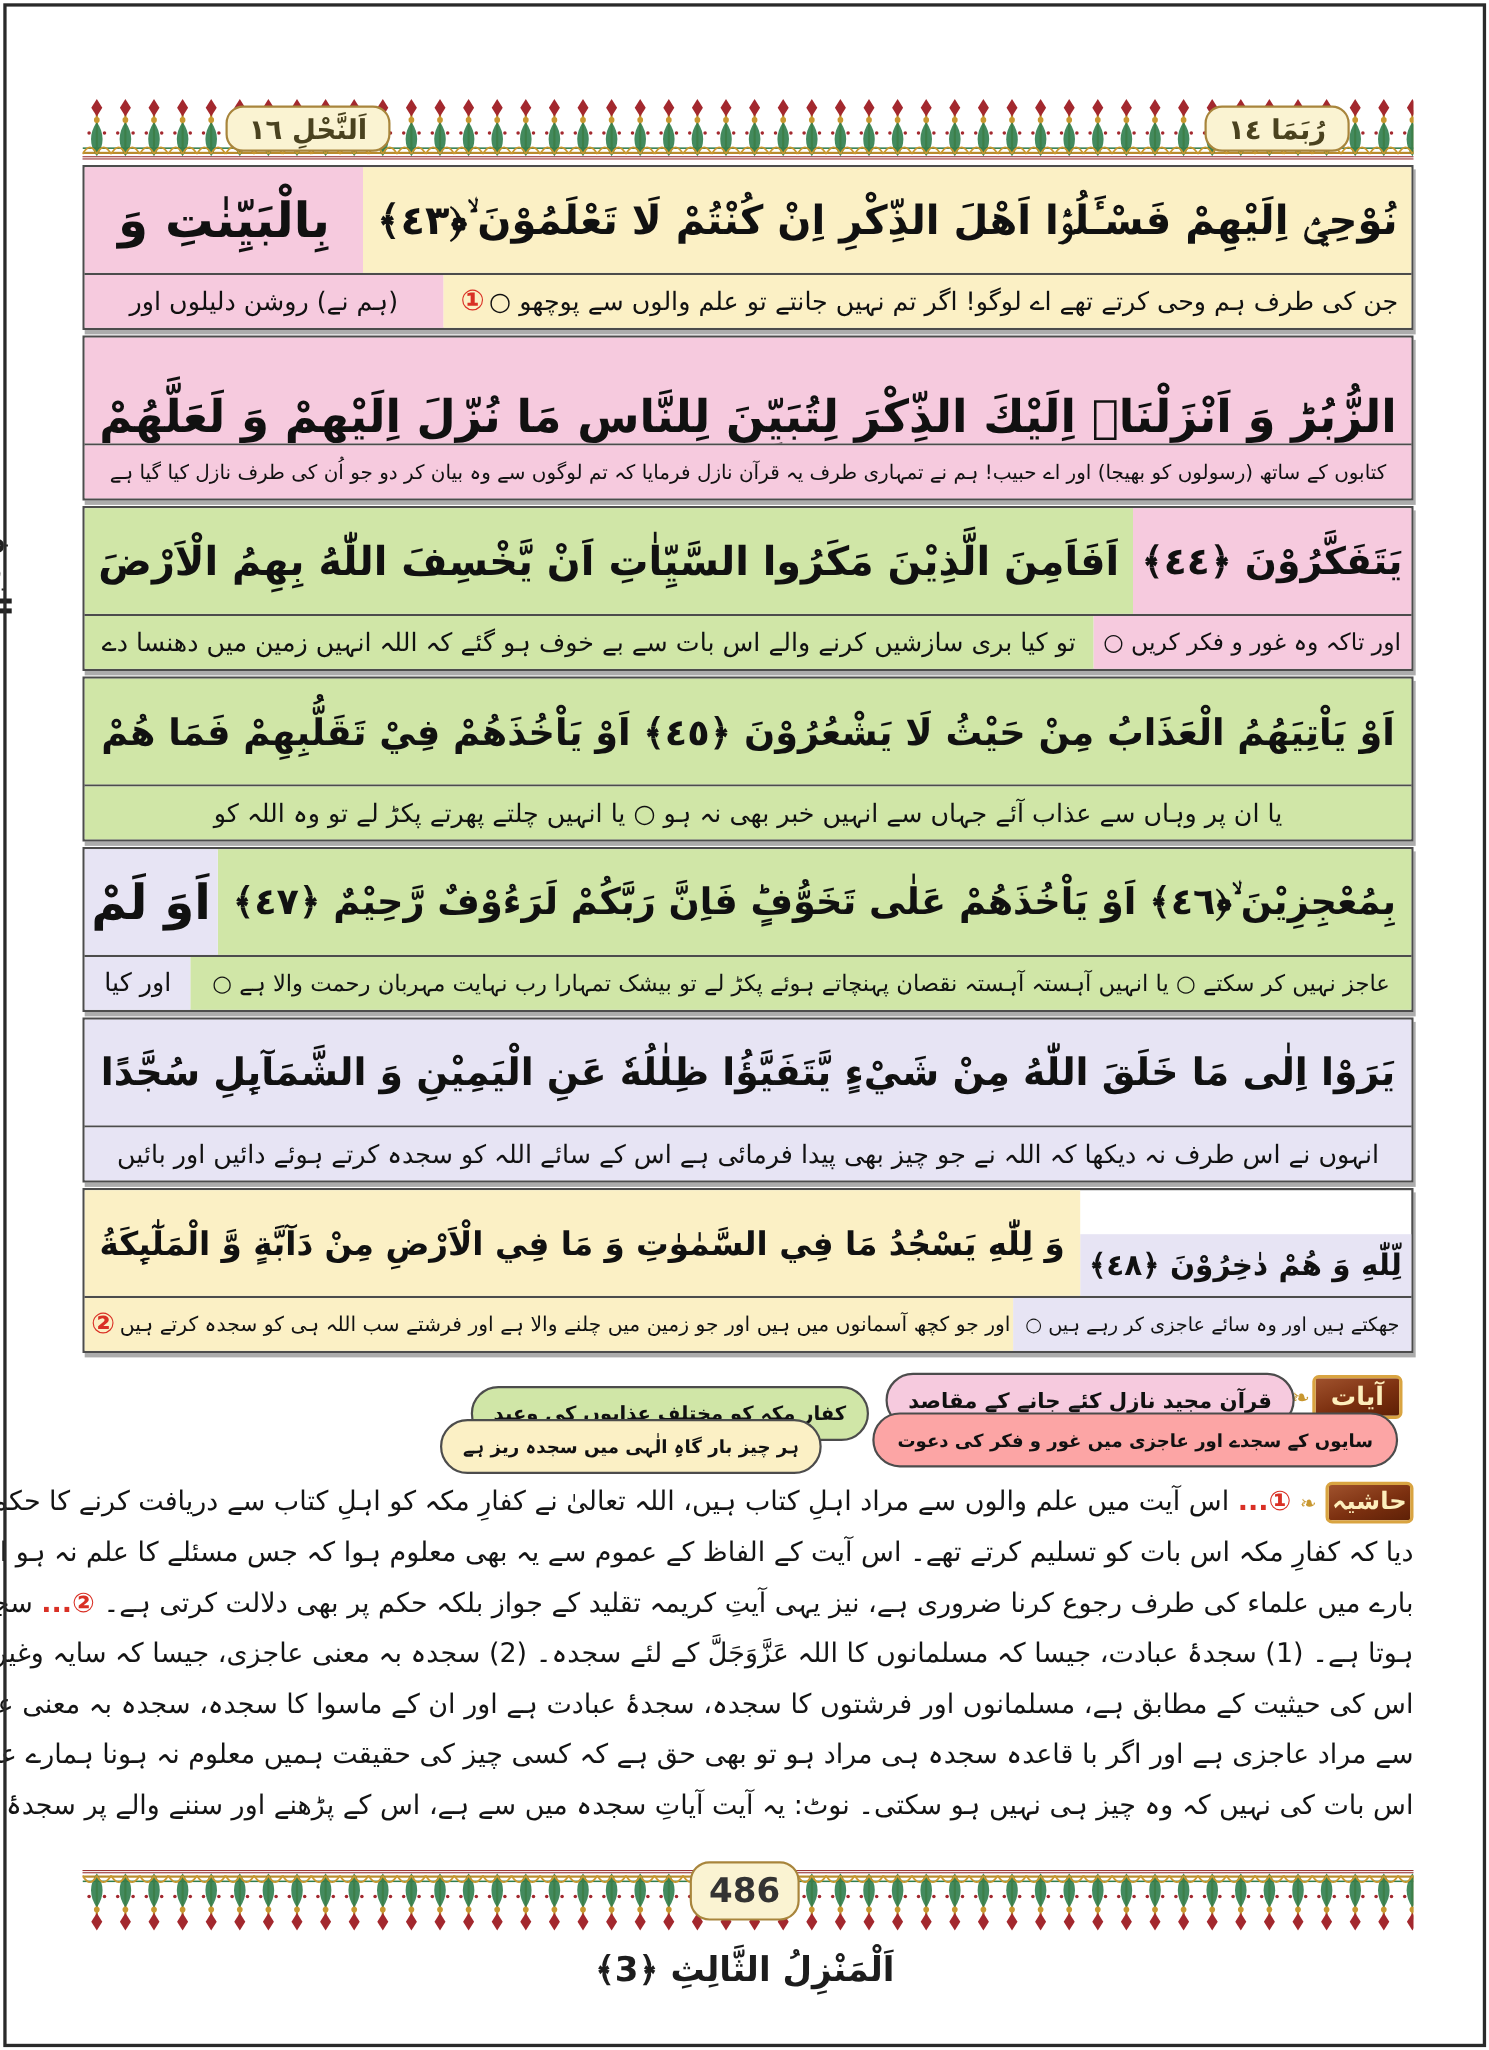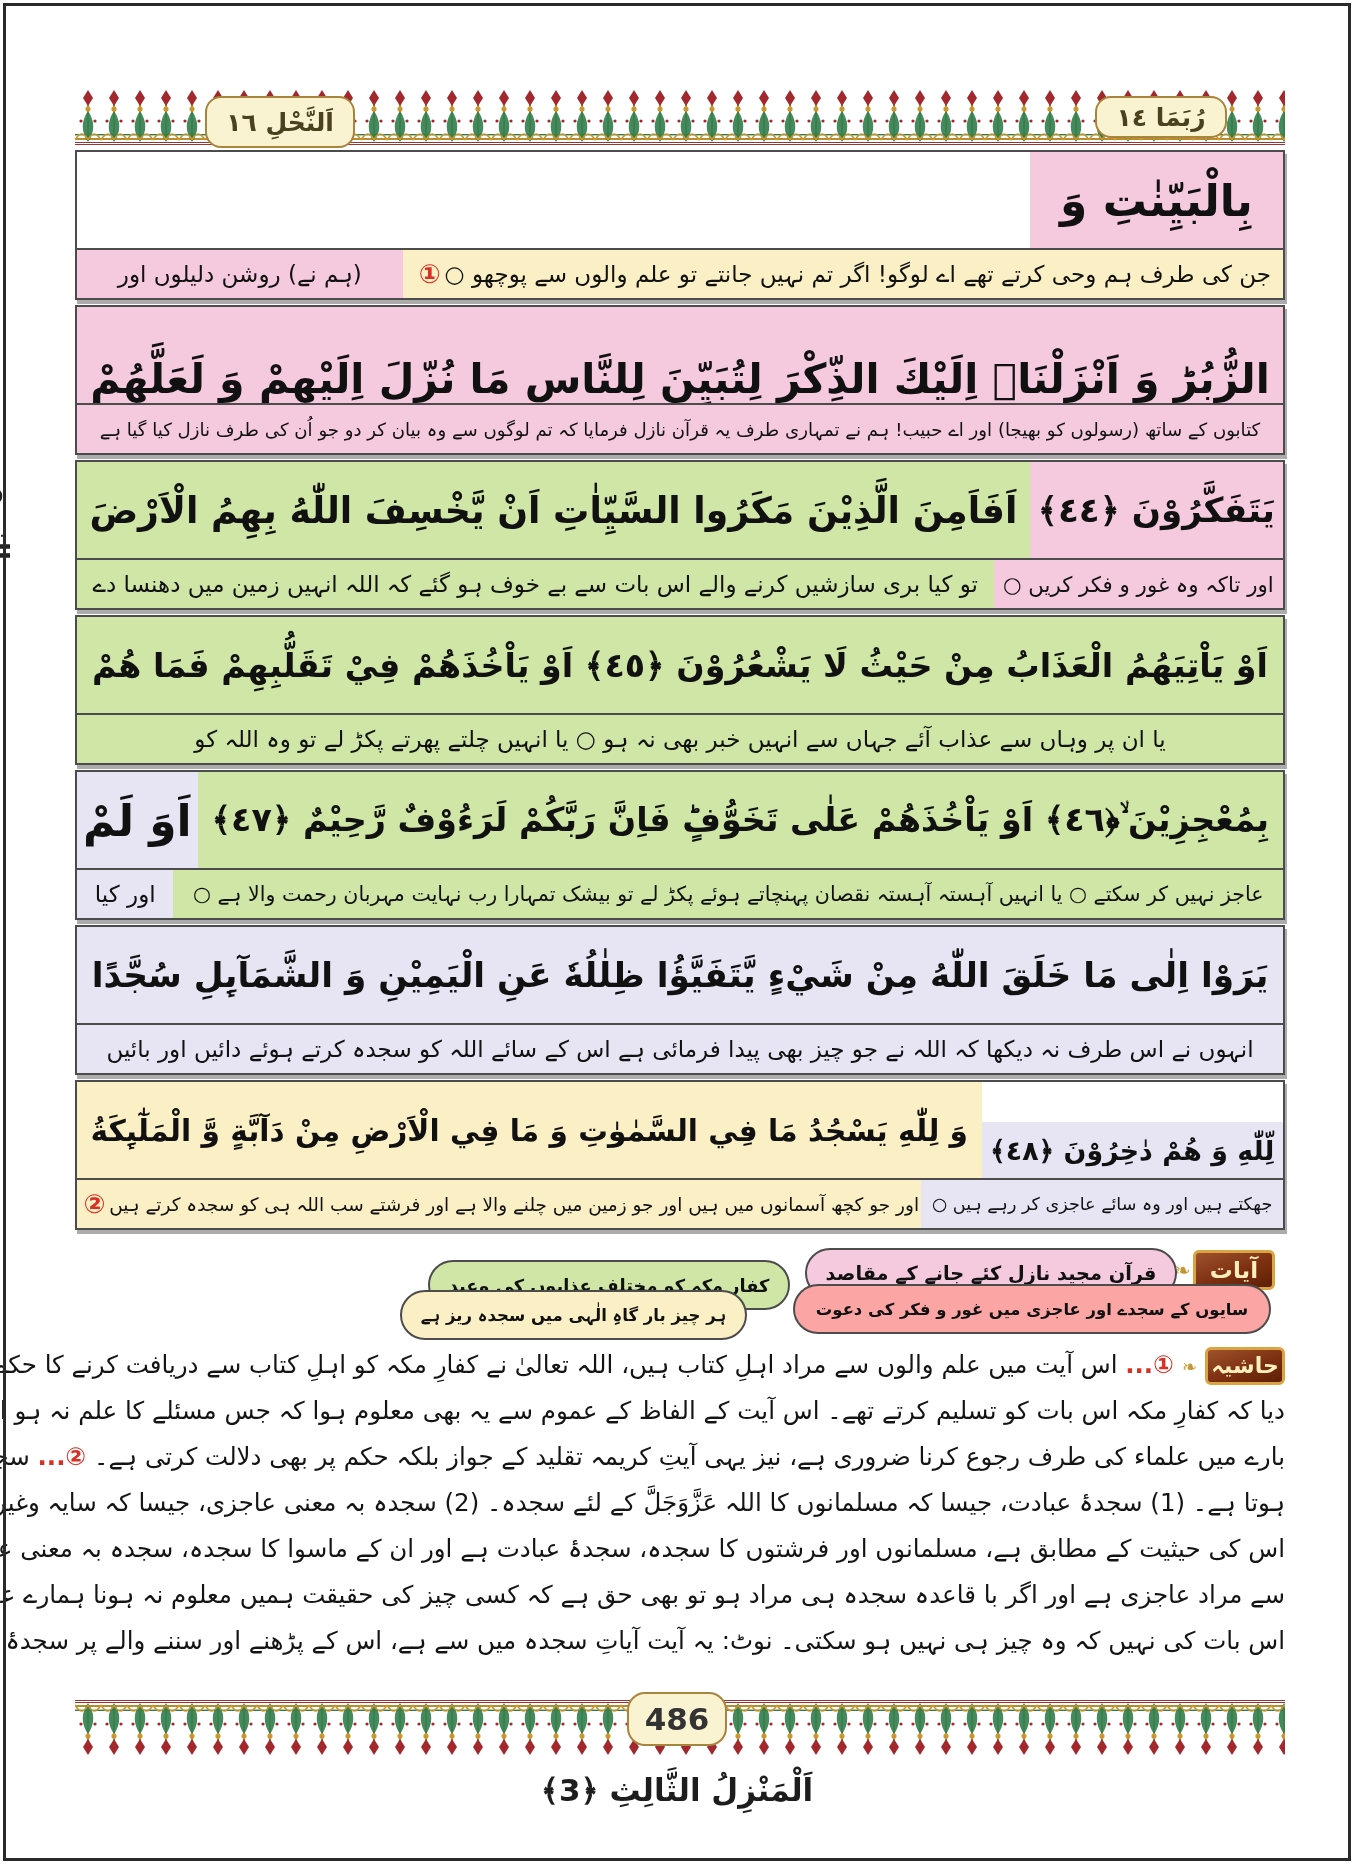--- a/index.html
+++ b/index.html
@@ -14,21 +14,21 @@
   .orn-band.top{top:88px;border-bottom:3px double #993333;}
   .orn-band.bottom{top:1700px;border-top:3px double #993333;}
   .orn-band svg{display:block;width:100%;height:100%;}
   .flip svg{transform:scaleY(-1);}
 
   .cartouche{
     position:absolute;background:#faf3d2;border:2px solid #a8853c;border-radius:16px;
     display:flex;align-items:center;justify-content:center;font-weight:bold;color:#4a421f;
     z-index:3;padding:0 8px;box-sizing:border-box;
   }
-  .cart-left{left:205px;top:96px;width:150px;height:52px;font-size:25px;}
+  .cart-left{left:205px;top:96px;width:150px;height:42px;font-size:25px;}
   .cart-right{left:1095px;top:96px;width:132px;height:42px;font-size:25px;}
   .cart-page{left:50%;transform:translateX(-50%);top:1692px;width:100px;height:54px;font-size:31px;color:#333;border-radius:18px;z-index:4;}
 
   
   #bands{position:absolute;left:75px;top:150px;width:1210px;z-index:2;}
   .pair{border:2px solid #4c4c4c;box-shadow:2px 4px 0 rgba(70,70,70,.45);margin-bottom:5px;background:#fff;}
   .band{display:flex;direction:rtl;width:100%;box-sizing:border-box;}
   .band.arabic{height:96px;font-weight:bold;font-size:44px;}
   .band.urdu{height:50px;border-top:2px solid #4c4c4c;font-size:23px;}
   .seg{display:flex;align-items:center;justify-content:center;overflow:hidden;box-sizing:border-box;padding:0 6px;}
@@ -671,20 +671,23 @@
 <div class="cartouche cart-left">
   <span class="txt fit">اَلنَّحْلِ ١٦</span>
 </div>
 <div class="cartouche cart-right">
   <span class="txt fit">رُبَمَا ١٤</span>
 </div>
 
 <div id="bands">
     <div class="pair" style="border-color: rgb(76, 76, 76);">
       <div class="band arabic">
+        <div class="seg" style="width: 79%; background: rgb(251, 240, 197);">
+          <span class="txt fit" style="font-size: 36.5009px;">نُوْحِيْۤ اِلَيْهِمْ فَسْـَٔلُوْۤا اَهْلَ الذِّكْرِ اِنْ كُنْتُمْ لَا تَعْلَمُوْنَ ۙ﴿٤٣﴾</span>
+        </div>
         <div class="seg" style="width: 21%; background: rgb(246, 202, 222);">
           <span class="txt fit">بِالْبَيِّنٰتِ وَ</span>
         </div>
       </div>
       <div class="band urdu">
         <div class="seg" style="width: 73%; background: rgb(251, 240, 197);">
           <span class="txt fit">جن کی طرف ہم وحی کرتے تھے اے لوگو! اگر تم نہیں جانتے تو علم والوں سے پوچھو ○</span>
           <span class="note" style="color: rgb(217, 48, 37);">①</span>
         </div>
         <div class="seg" style="width: 27%; background: rgb(246, 202, 222);">

